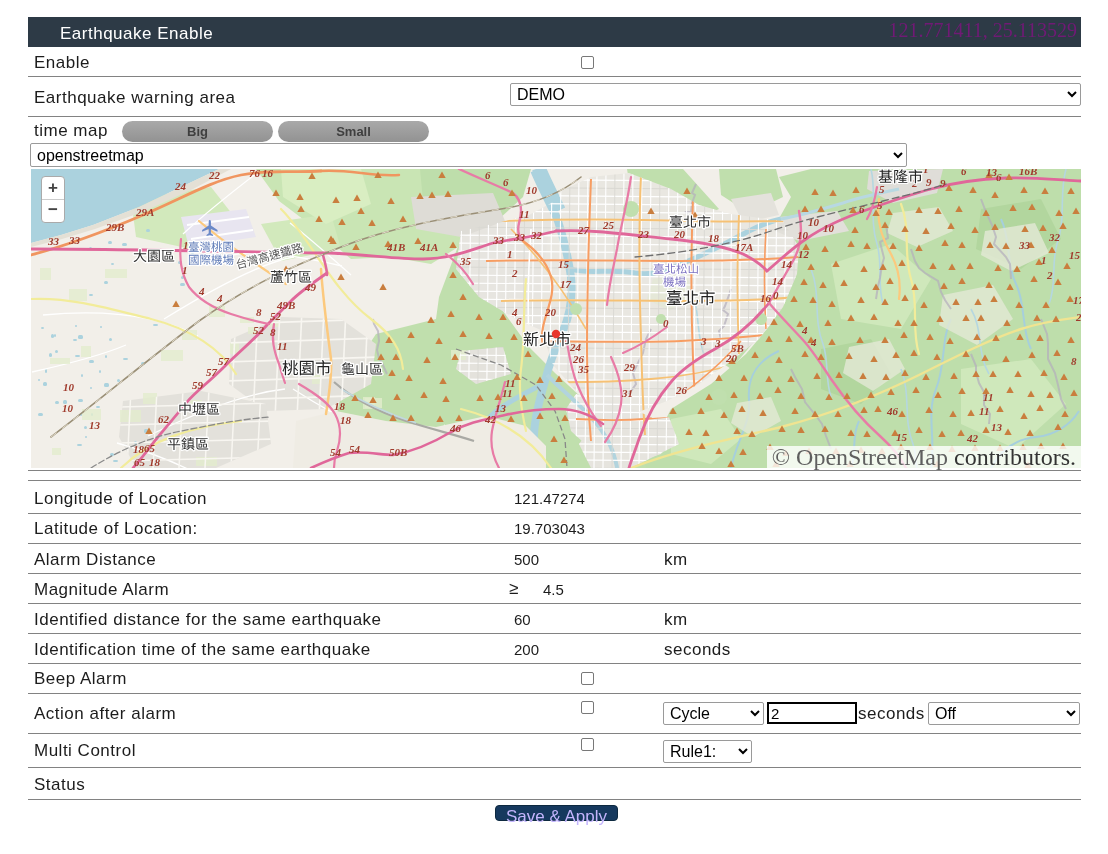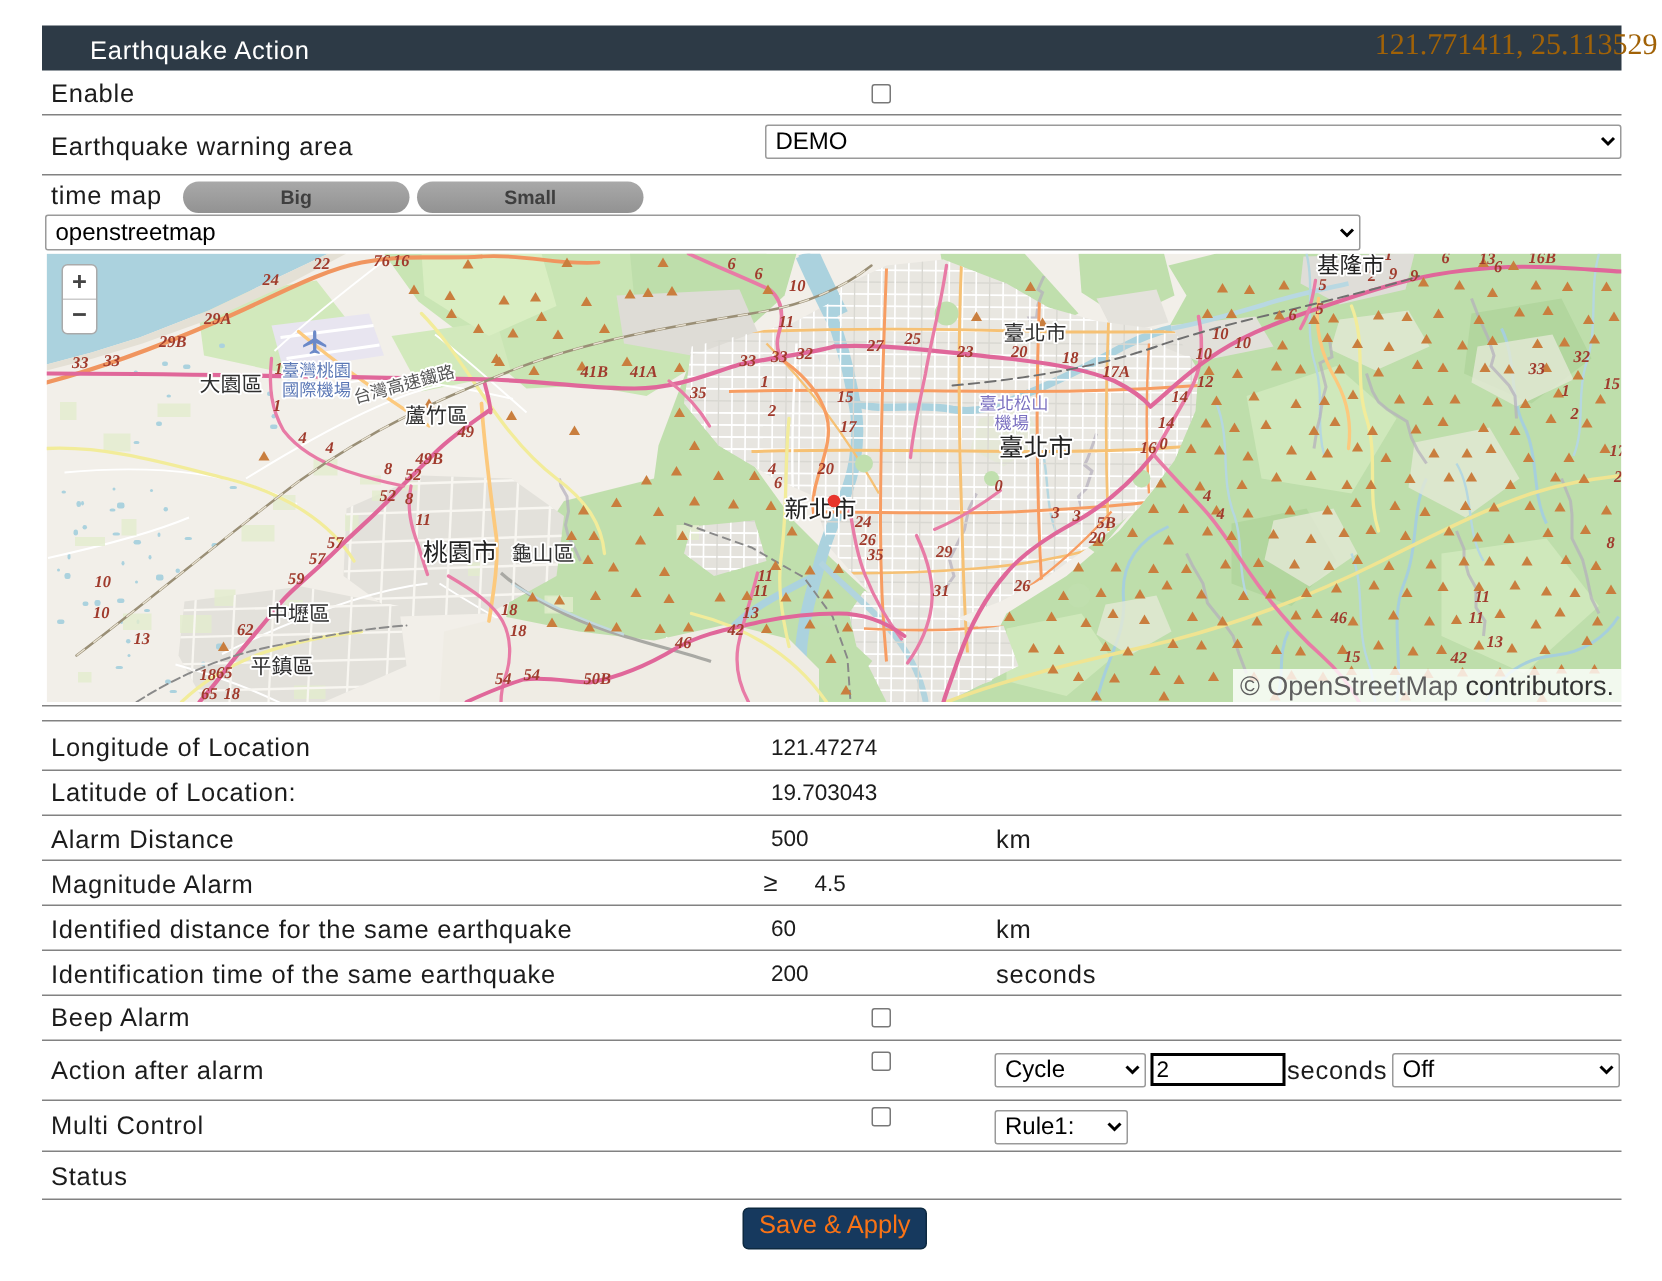--- a/index.html
+++ b/index.html
@@ -8,22 +8,22 @@
 .val{font-size:15px;color:#1c1c1c;white-space:nowrap;}
 .hline{position:absolute;left:28px;width:1053px;height:0;border-top:1px solid #828282;}
 select{font-family:"Liberation Sans",sans-serif;font-size:16px;color:#000;background:#fff;
   border:1px solid #9a9a9a;border-radius:2px;height:23px;padding:0 2px;}
 input[type=checkbox]{appearance:none;-webkit-appearance:none;width:13px;height:13px;margin:0;
   border:1px solid #787878;border-radius:2px;background:#fff;}
 .pill{position:absolute;height:21px;border-radius:10.5px;background:linear-gradient(#a9a9a9,#929292);color:#3f3f3f;
   font-size:13px;font-weight:bold;text-align:center;line-height:21px;}
 </style></head><body>
 <div class="abs" style="left:28px;top:17px;width:1053px;height:30px;background:#2d3a46;"></div>
-<div class="abs" style="left:60px;top:24px;font-size:17px;letter-spacing:0.5px;color:#fff;">Earthquake Action</div>
-<div class="abs" style="left:28px;top:19px;width:1049px;text-align:right;font-family:'Liberation Serif',serif;font-size:20px;color:#a16207;margin-left:28px;">121.771411, 25.113529</div>
+<div class="abs" style="left:60px;top:24px;font-size:17px;letter-spacing:0.5px;color:#fff;">Earthquake Enable</div>
+<div class="abs" style="left:28px;top:19px;width:1049px;text-align:right;font-family:'Liberation Serif',serif;font-size:20px;color:#701a75;">121.771411, 25.113529</div>
 <div class="abs lbl" style="left:34px;top:53px;">Enable</div>
 <input type="checkbox" class="abs" style="left: 581px; top: 56px;">
 <div class="hline" style="top:76px;"></div>
 <div class="abs lbl" style="left:34px;top:88px;">Earthquake warning area</div>
 <select class="abs" style="left:510px;top:83px;width:571px;">
 <option>DEMO</option></select>
 <div class="hline" style="top:116px;"></div>
 <div class="abs lbl" style="left:34px;top:121px;">time map</div>
 <div class="pill" style="left:122px;top:121px;width:151px;">Big</div>
 <div class="pill" style="left:278px;top:121px;width:151px;">Small</div>
@@ -889,21 +889,21 @@
       </g>
       <circle cx="525" cy="165" r="4.2" fill="#e8352c"></circle>
       <g transform="translate(170,50) scale(0.55)" fill="#6b89c8">
         <path d="M16,2 C17,2 18,3 18,5 L18,12 L30,20 L30,23 L18,18 L18,26 L22,29 L22,31 L16,29.5 L10,31 L10,29 L14,26 L14,18 L2,23 L2,20 L14,12 L14,5 C14,3 15,2 16,2 Z"></path>
       </g>
     </svg></div>
 <div class="abs" style="left:41px;top:176px;width:24px;height:47px;border:1px solid #aaa;border-radius:4px;background:#fff;box-sizing:border-box;">
 <div style="height:22px;border-bottom:1px solid #ccc;text-align:center;font-size:17px;font-weight:bold;color:#444;line-height:21px;">+</div>
 <div style="height:22px;text-align:center;font-size:17px;font-weight:bold;color:#444;line-height:20px;">−</div>
   </div>
-<div class="abs" style="right:27px;top:446px;height:22px;background:rgba(255,255,255,0.8);padding:0 5px;font-size:18px;color:#333;line-height:22px;"><span style="color:#5f5f5f;">© OpenStreetMap</span> contributors.</div>
+<div class="abs" style="right:27px;top:446px;height:22px;background:rgba(255,255,255,0.8);padding:0 5px;font-size:24px;color:#333;line-height:22px;font-family:Liberation Serif, serif;"><span style="color:#5f5f5f;">© OpenStreetMap</span> contributors.</div>
 <div class="hline" style="top:470px;"></div>
 <div class="hline" style="top:480px;"></div>
 <div class="abs lbl" style="left:34px;top:489px;">Longitude of Location</div>
 <div class="abs val" style="left:514px;top:490px;">121.47274</div>
 <div class="hline" style="top:513px;"></div>
 <div class="abs lbl" style="left:34px;top:519px;">Latitude of Location:</div>
 <div class="abs val" style="left:514px;top:520px;">19.703043</div>
 <div class="hline" style="top:543px;"></div>
 <div class="abs lbl" style="left:34px;top:550px;">Alarm Distance</div>
 <div class="abs val" style="left:514px;top:551px;">500</div>
@@ -933,12 +933,12 @@
 <select class="abs" style="left:928px;top:702px;width:152px;">
 <option>Off</option></select>
 <div class="hline" style="top:733px;"></div>
 <div class="abs lbl" style="left:34px;top:741px;">Multi Control</div>
 <input type="checkbox" class="abs" style="left: 581px; top: 738px;">
 <select class="abs" style="left:663px;top:740px;width:89px;">
 <option>Rule1:</option></select>
 <div class="hline" style="top:767px;"></div>
 <div class="abs lbl" style="left:34px;top:775px;">Status</div>
 <div class="hline" style="top:799px;"></div>
-<div class="abs" style="left:495px;top:805px;width:123px;height:28px;background:#16395e;border:1px solid #0d2940;border-radius:4px;box-sizing:border-box;color:#f97316;font-size:17px;text-align:center;line-height:21px;">Save &amp; Apply</div>
+<div class="abs" style="left:495px;top:805px;width:123px;height:16px;background:#16395e;border:1px solid #0d2940;border-radius:4px;box-sizing:border-box;color:#c4b5fd;font-size:17px;text-align:center;line-height:21px;">Save &amp; Apply</div>
 </body></html>

